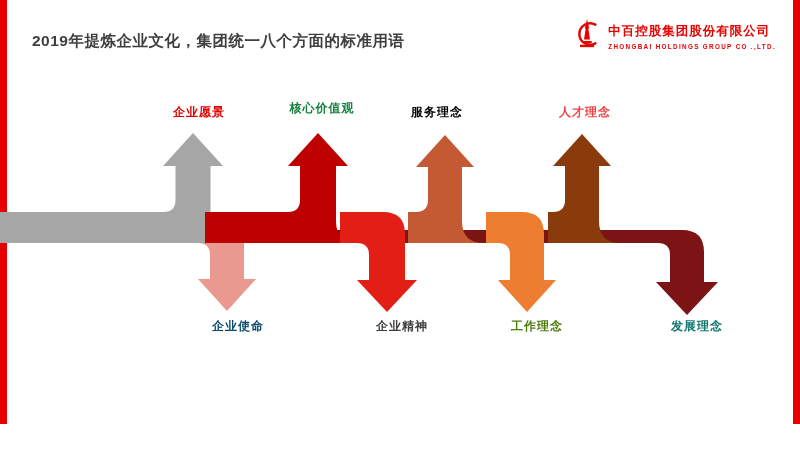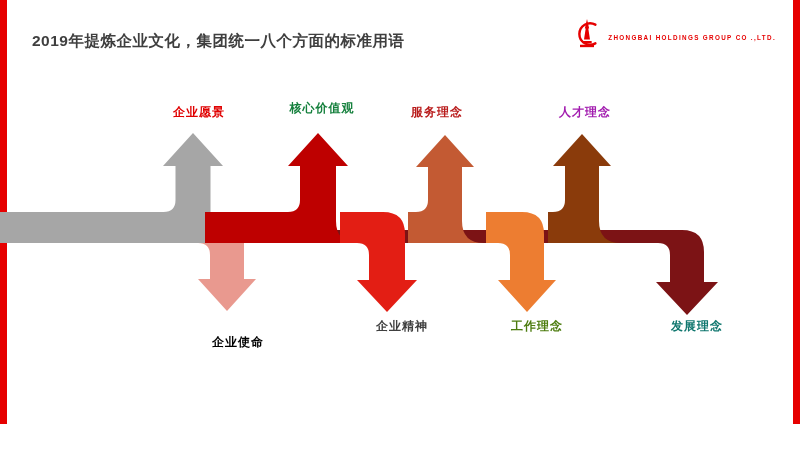--- a/index.html
+++ b/index.html
@@ -38,40 +38,41 @@
   <div class="logo">
     <span>
       <svg width="28" height="36" viewBox="0 0 30 36">
         <path d="M 24 8 A 11.5 11.5 0 1 0 24 28" fill="none" stroke="#E60000" stroke-width="2.6" stroke-linecap="round"></path>
         <path d="M 15 2 L 17.3 12 L 16.4 12 L 18.2 24 L 11.8 24 L 13.6 12 L 12.7 12 Z" fill="#E60000"></path>
         <rect x="10" y="25.5" width="10" height="2.4" fill="#E60000"></rect>
         <rect x="7.5" y="29.5" width="15" height="2.6" fill="#E60000"></rect>
       </svg>
     </span>
     <span class="logo-text">
+      <span class="logo-cn">中百控股集团股份有限公司</span>
       <span class="logo-en">ZHONGBAI HOLDINGS GROUP CO .,LTD.</span>
     </span>
   </div>
 
   <div class="diagram">
     <svg width="800" height="450" viewBox="0 0 800 450">
         <path d="M 215 230 L 682 230 Q 704 230 704 252 L 704 282 L 718 282 L 687 315 L 656 282 L 670 282 L 670 255 Q 670 243 658 243 L 215 243 Z" fill="#7C1315"></path>
         <path d="M 130 212 L 222 212 Q 244 212 244 234 L 244 279 L 256 279 L 227 311 L 198 279 L 210 279 L 210 255 Q 210 243 198 243 L 130 243 Z" fill="#E9998F"></path>
         <path d="M 0 212 L 163.5 212 Q 175.5 212 175.5 200 L 175.5 166 L 163 166 L 193 133 L 223 166 L 210.5 166 L 210.5 221 Q 210.5 243 232.5 243 L 0 243 Z" fill="#A6A6A6"></path>
         <path d="M 205 212 L 288 212 Q 300 212 300 200 L 300 166 L 288 166 L 318 133 L 348 166 L 336 166 L 336 221 Q 336 243 358 243 L 205 243 Z" fill="#BE0000"></path>
         <path d="M 340 212 L 383 212 Q 405 212 405 234 L 405 280 L 417 280 L 387 312 L 357 280 L 369 280 L 369 255 Q 369 243 357 243 L 340 243 Z" fill="#E31E14"></path>
         <path d="M 408 212 L 416 212 Q 428 212 428 200 L 428 167 L 416 167 L 445 135 L 474 167 L 462 167 L 462 221 Q 462 243 484 243 L 408 243 Z" fill="#C35A33"></path>
         <path d="M 486 212 L 522 212 Q 544 212 544 234 L 544 280 L 556 280 L 527 312 L 498 280 L 510 280 L 510 255 Q 510 243 498 243 L 486 243 Z" fill="#ED7D31"></path>
         <path d="M 548 212 L 553 212 Q 565 212 565 200 L 565 166 L 553 166 L 582 134 L 611 166 L 599 166 L 599 221 Q 599 243 621 243 L 548 243 Z" fill="#8A3B0B"></path>
       </svg>
     <div>
         <div class="arrow-label" style="left: 697px; top: 318px; color: #0f766e;">发展理念</div>
-        <div class="arrow-label" style="left: 238px; top: 334px; color: #000000;">企业使命</div>
+        <div class="arrow-label" style="left: 238px; top: 318px; color: #0c4a6e;">企业使命</div>
         <div class="arrow-label" style="left: 199px; top: 104px; color: rgb(224, 0, 0);">企业愿景</div>
         <div class="arrow-label" style="left: 322px; top: 100px; color: #15803d;">核心价值观</div>
         <div class="arrow-label" style="left: 402px; top: 318px; color: #404040;">企业精神</div>
-        <div class="arrow-label" style="left: 437px; top: 104px; color: #b91c1c;">服务理念</div>
+        <div class="arrow-label" style="left: 437px; top: 104px; color: #000000;">服务理念</div>
         <div class="arrow-label" style="left: 537px; top: 318px; color: #4d7c0f;">工作理念</div>
-        <div class="arrow-label" style="left: 585px; top: 104px; color: #a21caf;">人才理念</div>
+        <div class="arrow-label" style="left: 585px; top: 104px; color: #ef4444;">人才理念</div>
       </div>
   </div>
 
 </div>
 
 </body></html>

